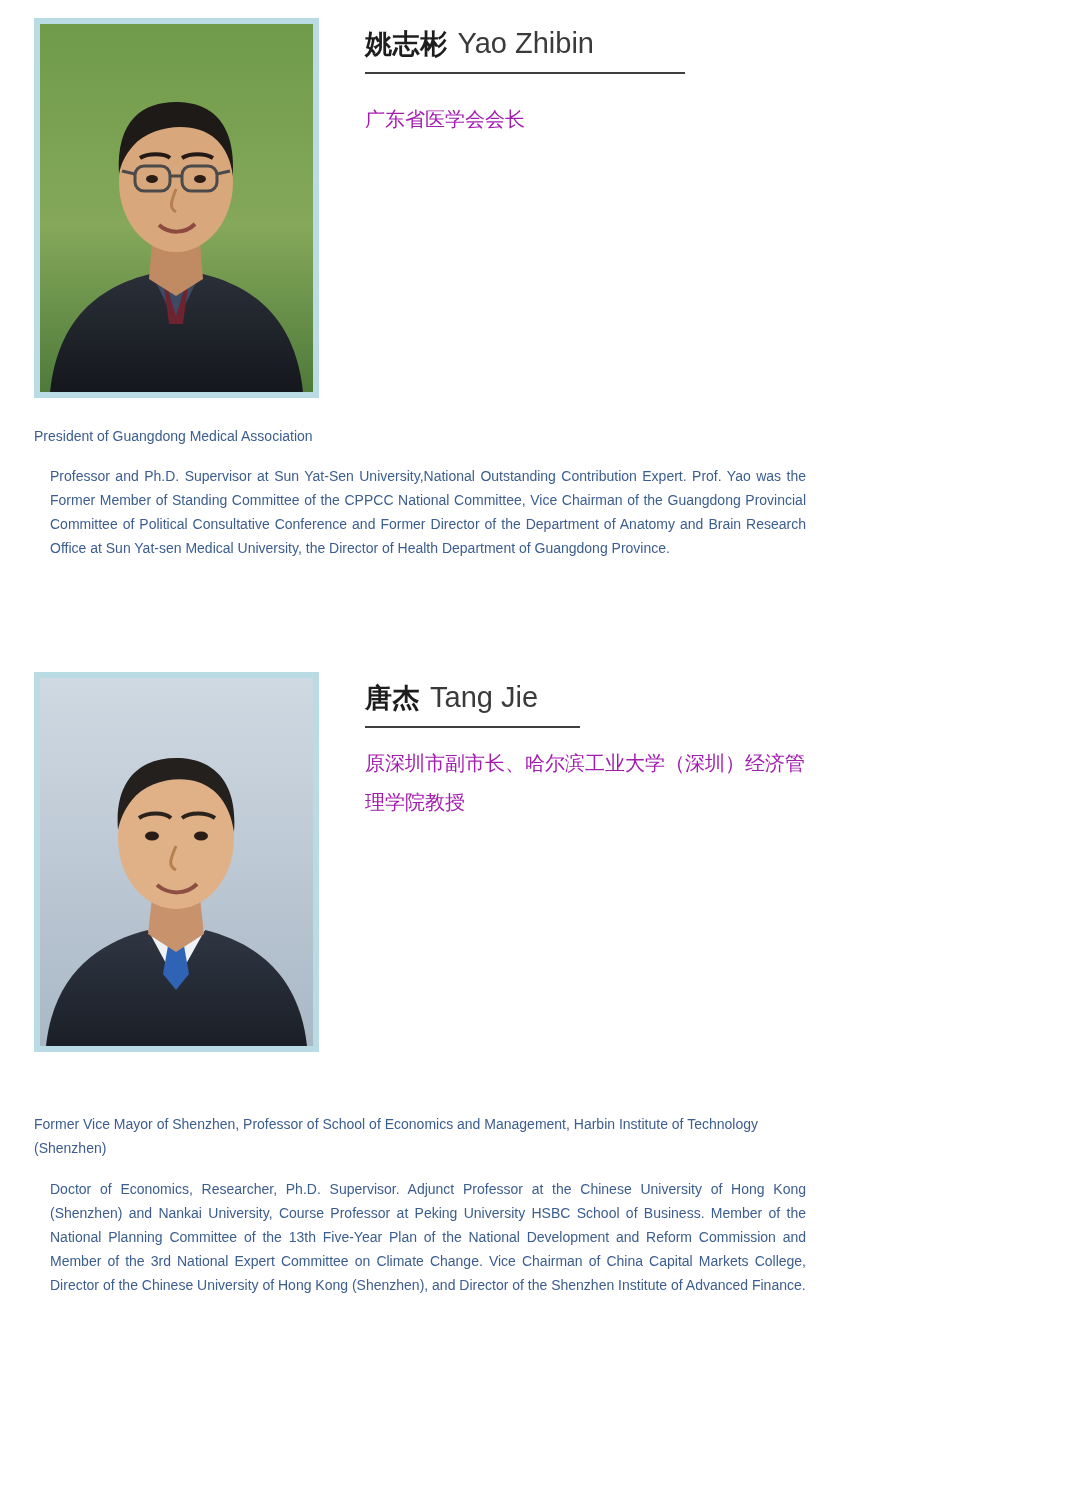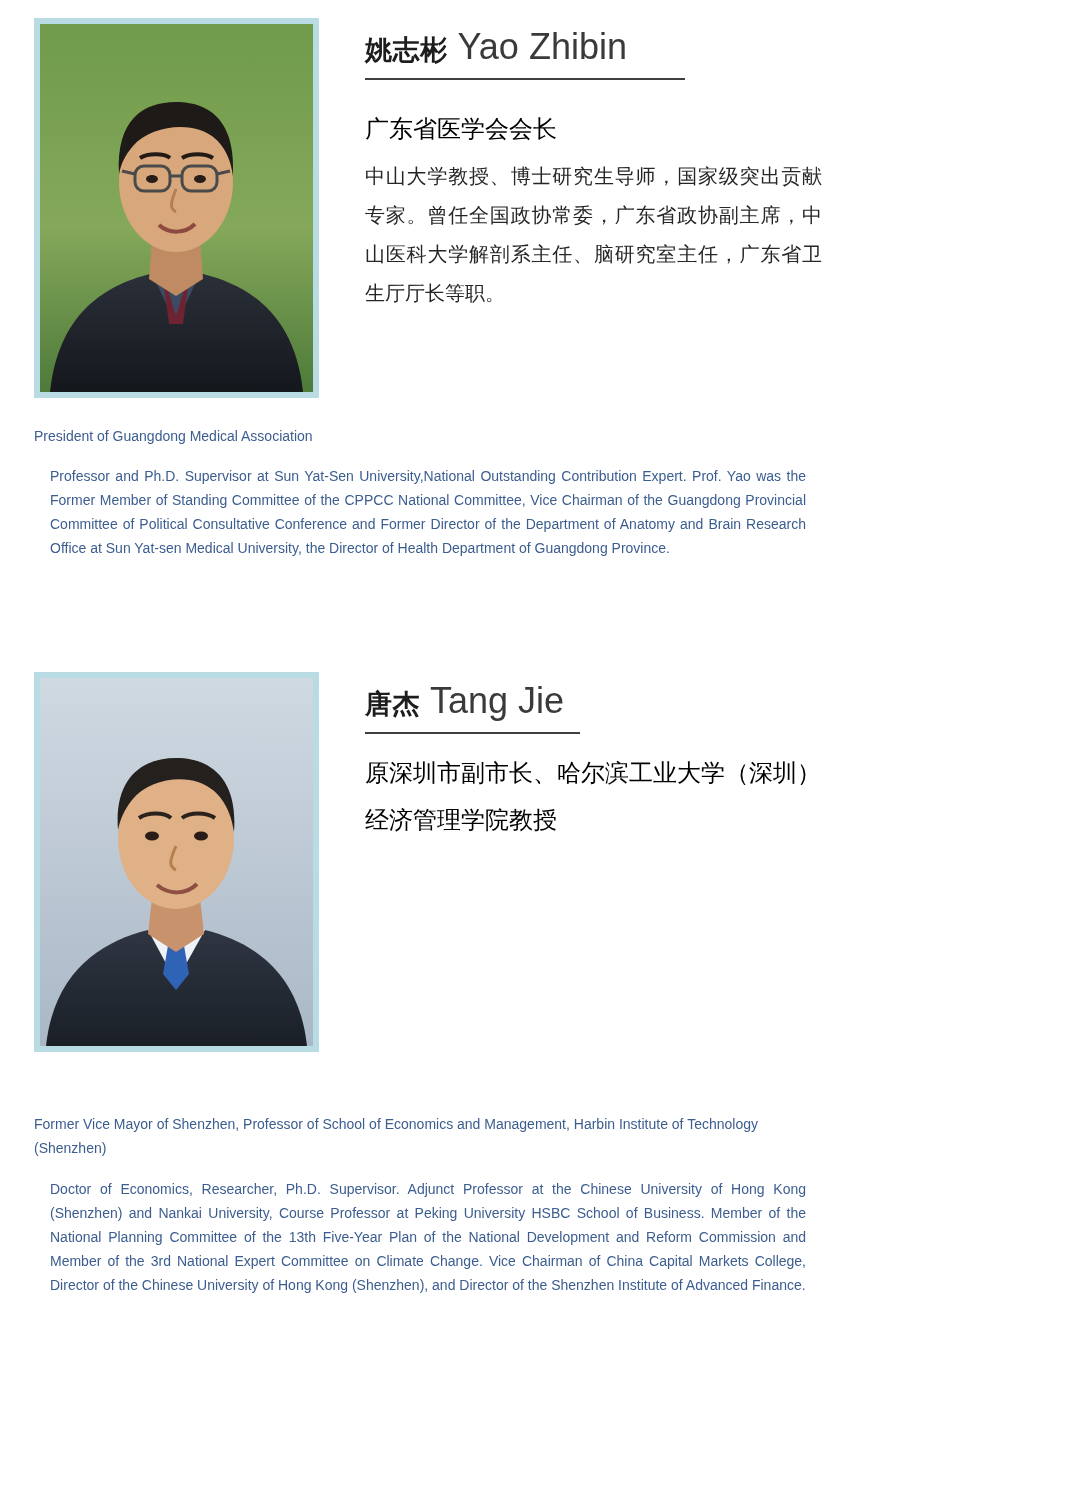--- a/index.html
+++ b/index.html
@@ -59,29 +59,29 @@
     width: 100%;
     max-width: 320px;
   }
   .name-cn {
     font-size: 27px;
     font-weight: bold;
     color: #1d1d1d;
     letter-spacing: 0.5px;
   }
   .name-en {
-    font-size: 36px;
+    font-size: 29px;
     font-weight: normal;
     color: #3a3a3a;
     margin-left: 10px;
   }
   .cn-title {
-    font-size: 24px;
+    font-size: 20px;
     line-height: 1.95;
-    color: #000000;
+    color: #a21caf;
     margin-bottom: 4px;
   }
   .cn-bio {
     font-size: 20px;
     line-height: 1.95;
     color: #262626;
     text-align: justify;
     text-justify: inter-ideograph;
   }
   .en-block {
@@ -159,21 +159,20 @@
           </svg>
         </div>
       </div>
 
       <div class="profile-text">
         <div class="name-row">
           <span class="name-cn">姚志彬</span>
           <span class="name-en">Yao Zhibin</span>
         </div>
         <div class="cn-title">广东省医学会会长</div>
-        <div class="cn-bio">中山大学教授、博士研究生导师，国家级突出贡献专家。曾任全国政协常委，广东省政协副主席，中山医科大学解剖系主任、脑研究室主任，广东省卫生厅厅长等职。</div>
       </div>
     </div>
 
     <div class="en-block">
       <p class="en-title">President of Guangdong Medical Association</p>
       <p class="en-bio">Professor and Ph.D. Supervisor at Sun Yat-Sen University,National Outstanding Contribution Expert. Prof. Yao was the Former Member of Standing Committee of the CPPCC National Committee, Vice Chairman of the Guangdong Provincial Committee of Political Consultative Conference and Former Director of the Department of Anatomy and Brain Research Office at Sun Yat-sen Medical University, the Director of Health Department of Guangdong Province.</p>
     </div>
   </div>
 
   <div class="spacer-lg"></div>

